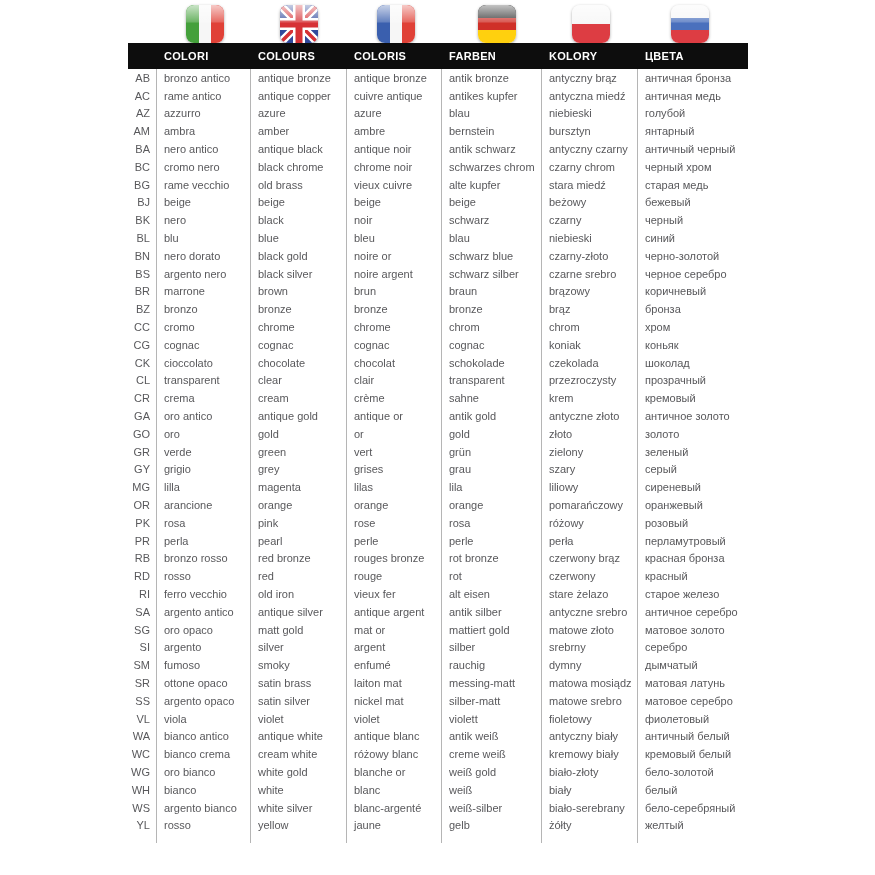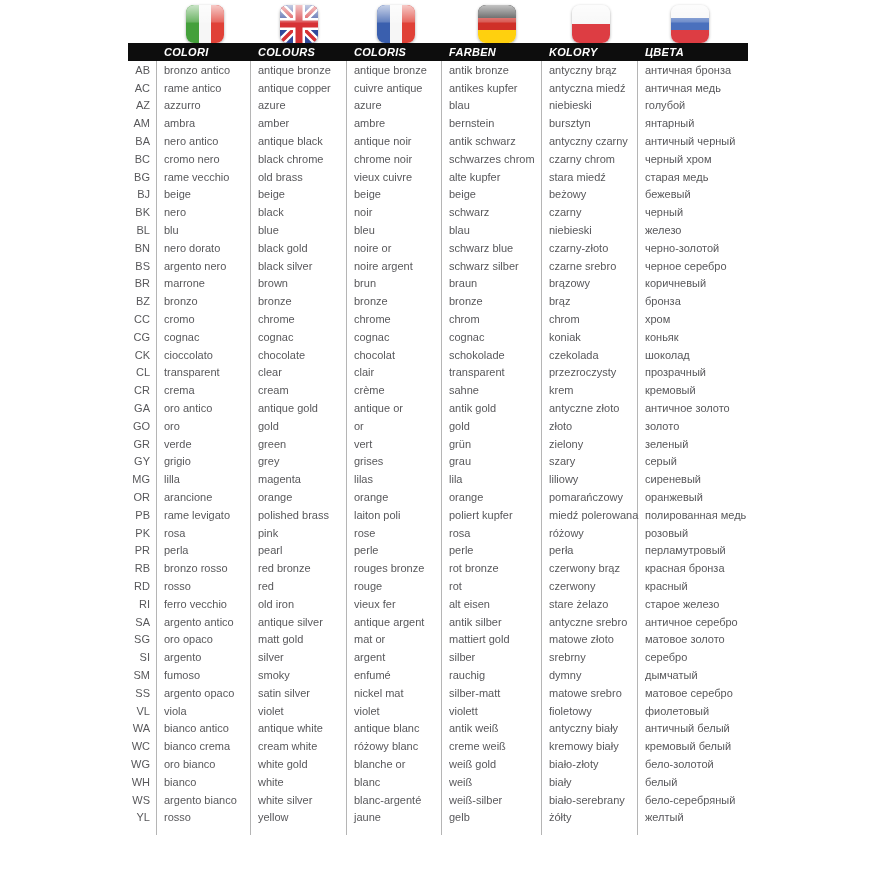--- a/index.html
+++ b/index.html
@@ -27,23 +27,23 @@
   .it1{background:#44a03b}.it2{background:#f6f6f6}.it3{background:#e04137}
   .fr1{background:#3a5fae}.fr2{background:#f6f6f6}.fr3{background:#e04137}
   .de1{background:#2b2b2b}.de2{background:#cf3028}.de3{background:#ffd00e}
   .pl1{background:#f6f6f6}.pl2{background:#dd3d43}
   .ru1{background:#f6f6f6}.ru2{background:#4a70bd}.ru3{background:#dd3d43}
 
   
   .table{position:absolute;left:128px;top:43px;width:620px;}
   .grid{display:grid;grid-template-columns:29px 94px 96px 95px 100px 96px 110px;}
   .thead{background:var(--header_bg);}
-  .th{height:18px;display:flex;align-items:center;color:var(--header_fg);
+  .th{height:26px;display:flex;align-items:center;color:var(--header_fg);
       font-size:11px;font-weight:bold;letter-spacing:.3px;padding-left:7px;
-      white-space:nowrap;font-style:italic;}
+      white-space:nowrap;}
   .th.code-th{padding-left:0;}
   .td{height:17.8px;display:flex;align-items:center;font-size:11px;
       color:var(--body_text);white-space:nowrap;overflow:visible;}
   .td.c0{justify-content:flex-end;padding-right:6px;}
   .td.c1,.td.c2,.td.c3,.td.c4,.td.c5,.td.c6{padding-left:7px;}
   .td.c0,.td.c1,.td.c2,.td.c3,.td.c4,.td.c5{border-right:1px solid var(--border);}
   .tr.spacer .td{height:9px;}
 </style>
 </head>
 <body>
@@ -194,21 +194,21 @@
           <div class="td c5">czarny</div>
           <div class="td c6">черный</div>
         </div>
         <div class="tr grid">
           <div class="td c0">BL</div>
           <div class="td c1">blu</div>
           <div class="td c2">blue</div>
           <div class="td c3">bleu</div>
           <div class="td c4">blau</div>
           <div class="td c5">niebieski</div>
-          <div class="td c6">железо</div>
+          <div class="td c6">синий</div>
         </div>
         <div class="tr grid">
           <div class="td c0">BN</div>
           <div class="td c1">nero dorato</div>
           <div class="td c2">black gold</div>
           <div class="td c3">noire or</div>
           <div class="td c4">schwarz blue</div>
           <div class="td c5">czarny-złoto</div>
           <div class="td c6">черно-золотой</div>
         </div>
@@ -332,29 +332,20 @@
         <div class="tr grid">
           <div class="td c0">OR</div>
           <div class="td c1">arancione</div>
           <div class="td c2">orange</div>
           <div class="td c3">orange</div>
           <div class="td c4">orange</div>
           <div class="td c5">pomarańczowy</div>
           <div class="td c6">оранжевый</div>
         </div>
         <div class="tr grid">
-          <div class="td c0">PB</div>
-          <div class="td c1">rame levigato</div>
-          <div class="td c2">polished brass</div>
-          <div class="td c3">laiton poli</div>
-          <div class="td c4">poliert kupfer</div>
-          <div class="td c5">miedź polerowana</div>
-          <div class="td c6">полированная медь</div>
-        </div>
-        <div class="tr grid">
           <div class="td c0">PK</div>
           <div class="td c1">rosa</div>
           <div class="td c2">pink</div>
           <div class="td c3">rose</div>
           <div class="td c4">rosa</div>
           <div class="td c5">różowy</div>
           <div class="td c6">розовый</div>
         </div>
         <div class="tr grid">
           <div class="td c0">PR</div>
@@ -420,20 +411,29 @@
           <div class="td c6">серебро</div>
         </div>
         <div class="tr grid">
           <div class="td c0">SM</div>
           <div class="td c1">fumoso</div>
           <div class="td c2">smoky</div>
           <div class="td c3">enfumé</div>
           <div class="td c4">rauchig</div>
           <div class="td c5">dymny</div>
           <div class="td c6">дымчатый</div>
+        </div>
+        <div class="tr grid">
+          <div class="td c0">SR</div>
+          <div class="td c1">ottone opaco</div>
+          <div class="td c2">satin brass</div>
+          <div class="td c3">laiton mat</div>
+          <div class="td c4">messing-matt</div>
+          <div class="td c5">matowa mosiądz</div>
+          <div class="td c6">матовая латунь</div>
         </div>
         <div class="tr grid">
           <div class="td c0">SS</div>
           <div class="td c1">argento opaco</div>
           <div class="td c2">satin silver</div>
           <div class="td c3">nickel mat</div>
           <div class="td c4">silber-matt</div>
           <div class="td c5">matowe srebro</div>
           <div class="td c6">матовое серебро</div>
         </div>

